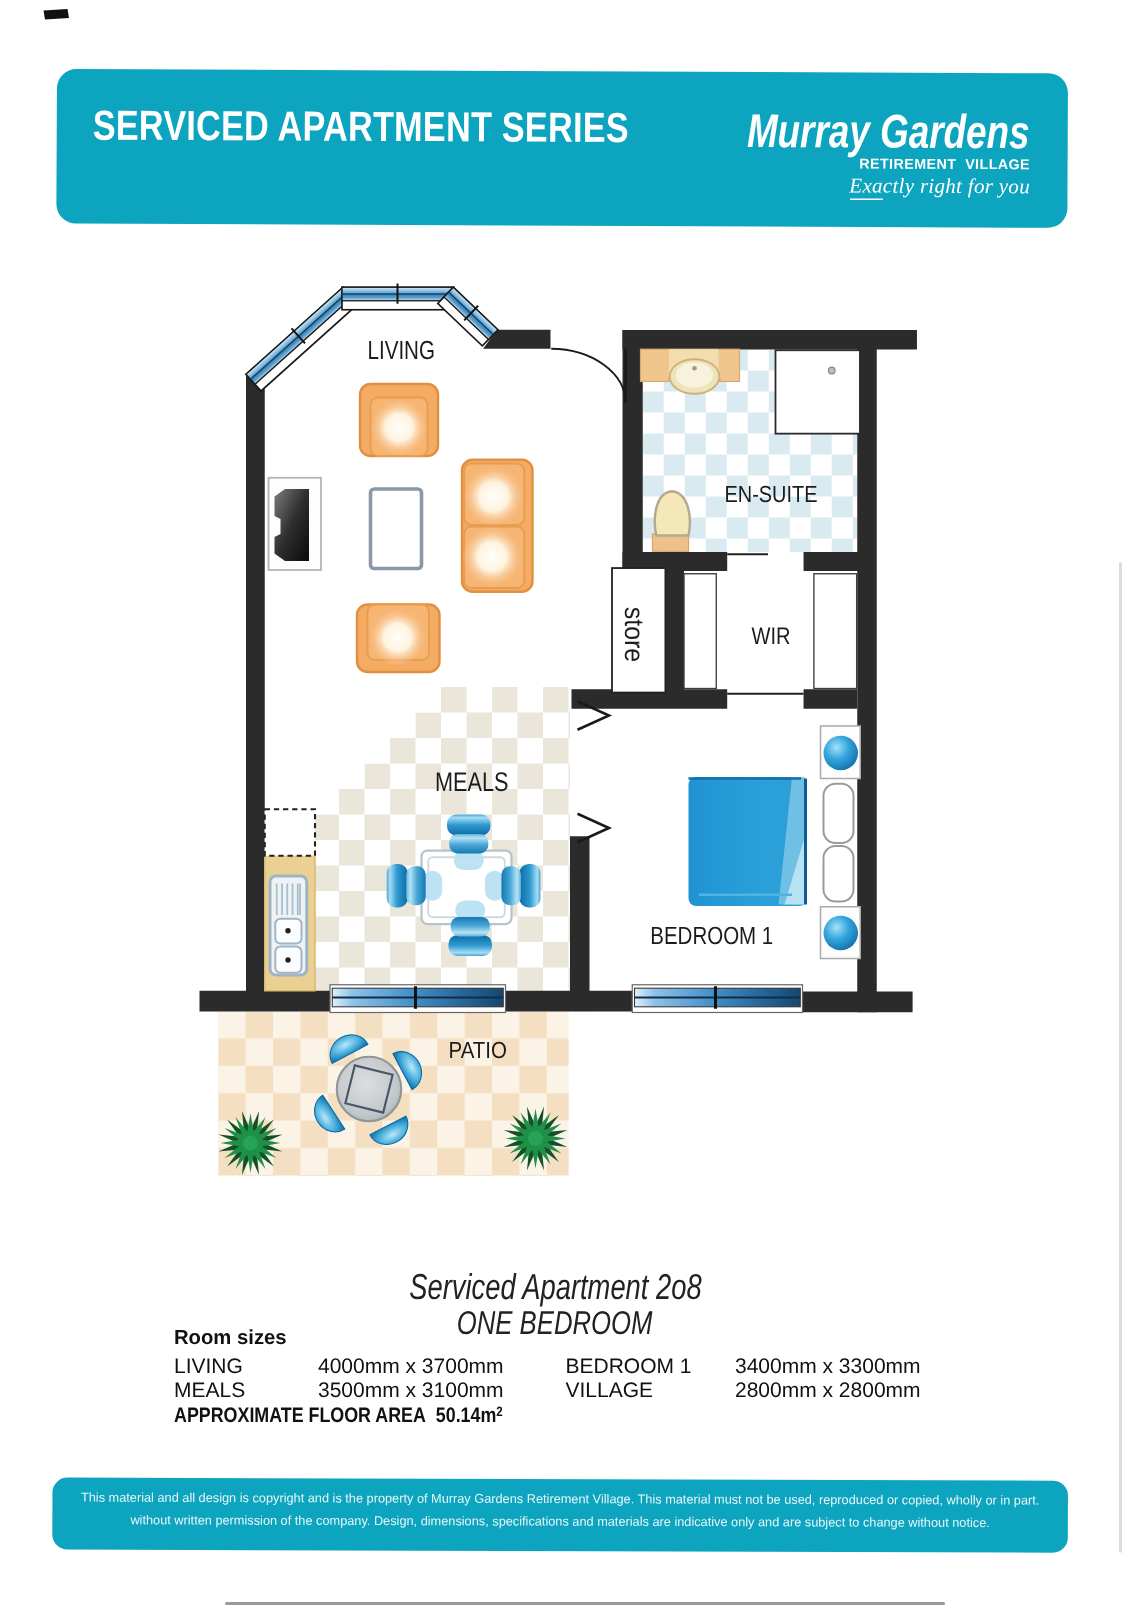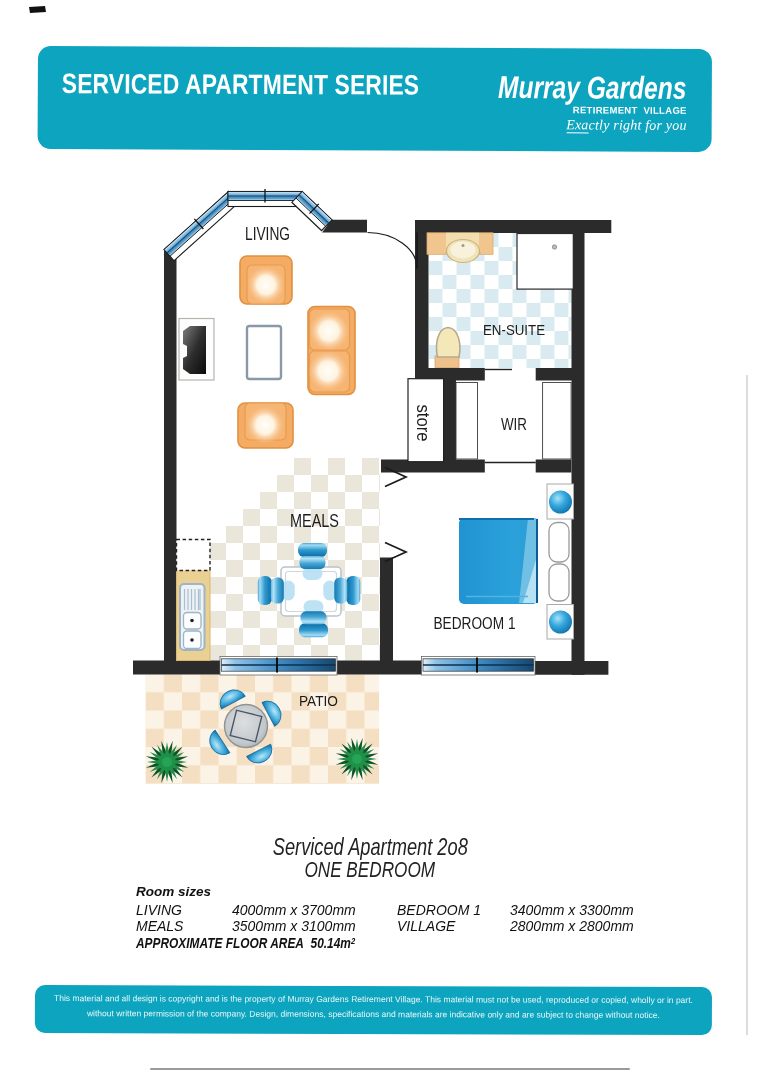--- a/index.html
+++ b/index.html
@@ -5,24 +5,24 @@
 html,body{margin:0;padding:0;width:764px;height:1080px;background:#ffffff;overflow:hidden;}
 body{font-family:"Liberation Sans",sans-serif;position:relative;}
 #hdr{position:absolute;left:38px;top:46px;width:674px;height:103px;background:#0ca4be;border-radius:13px;transform:rotate(0.25deg);transform-origin:0 0;}
 #hdr .t1{position:absolute;left:24px;top:22px;font-size:28px;font-weight:bold;color:#fff;letter-spacing:0.2px;transform:scaleX(0.815);transform-origin:0 0;white-space:nowrap;}
 #logo{position:absolute;right:25px;top:26px;text-align:right;color:#fff;}
 #logo div{white-space:nowrap;}
 #logo .mg{font-size:31.5px;font-weight:bold;font-style:italic;line-height:27px;transform:scaleX(0.78);transform-origin:100% 0;}
 #logo .rv{font-size:9.5px;font-weight:bold;letter-spacing:0.3px;margin-top:3px;}
 #logo .ex{font-family:"Liberation Serif",serif;font-style:italic;font-size:14px;margin-top:2px;letter-spacing:0.2px;}
 #title{position:absolute;left:0;top:833px;width:740px;text-align:center;font-style:italic;color:#222;}
-#title .l1{font-size:24px;}
+#title .l1{font-size:24px;margin-top:12px;}
 #title span{display:inline-block;white-space:nowrap;}
 #title .l2{font-size:22px;margin-top:-4px;}
-#sizes{position:absolute;left:136px;top:884px;font-size:14px;color:#111;font-style:italic;}
+#sizes{position:absolute;left:116px;top:884px;font-size:14px;color:#111;}
 #sizes table{border-collapse:collapse;font-size:14px;}
 #sizes td{padding:0;vertical-align:top;white-space:nowrap;line-height:15.5px;}
 #ftr{position:absolute;left:35px;top:985px;width:677px;height:48px;background:#0ca4be;border-radius:10px;transform:rotate(0.18deg);transform-origin:0 0;color:#e8f7f9;font-size:8.5px;text-align:center;line-height:1.75;}
 #ftr .in{padding-top:6px;}
 </style>
 </head>
 <body>
 
 <svg style="position:absolute;left:0;top:0" width="60" height="20" viewBox="0 0 60 20">
     <path d="M29 7 L45 6 L46 12 L30 13 Z" fill="#111"></path>

